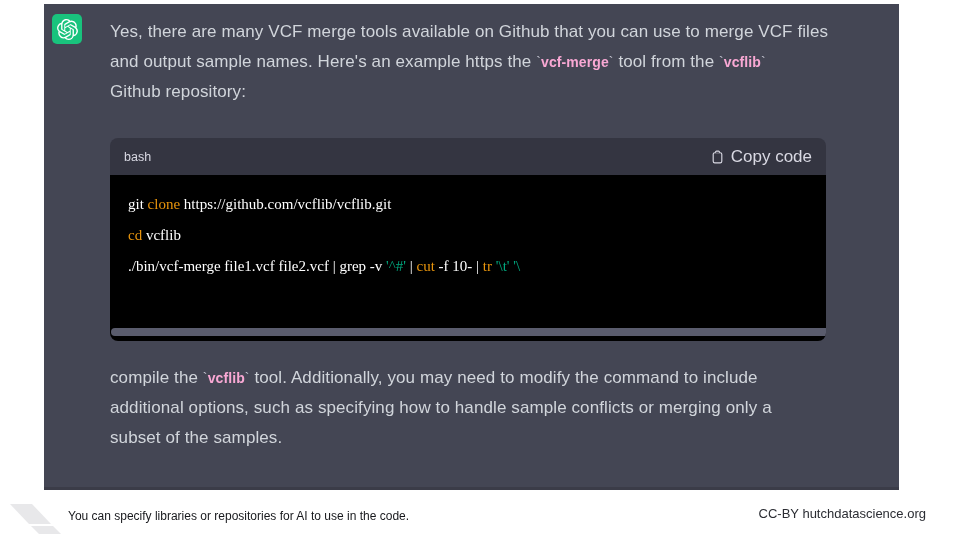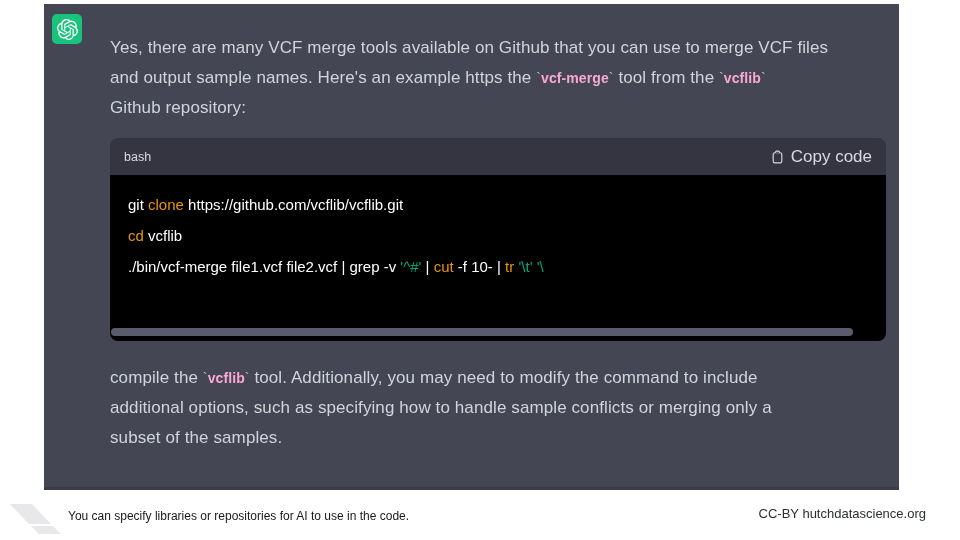--- a/index.html
+++ b/index.html
@@ -12,39 +12,39 @@
            background:#444654; border-bottom:3px solid #3b3c48; }
 
   .avatar { position:absolute; left:8px; top:10px; width:30px; height:30px;
             background:#19c37d; border-radius:5px; display:flex;
             align-items:center; justify-content:center; }
   .avatar svg { width:21px; height:21px; fill:#ffffff; }
 
   .msg-text { position:absolute; left:66px; color:#d1d5db; font-size:17px;
               line-height:30px; letter-spacing:.1px; }
   .msg-line { white-space:pre; }
-  .p1 { top:13px;margin-top:16px; }
+  .p1 { top:13px; }
   .p2 { top:359px; }
 
   .ic { font-family:Liberation Sans, sans-serif; font-weight:bold;
         font-size:14px; color:#f9a8d4; }
   .ic::before, .ic::after { content:"`"; color:#c5c5d2; font-weight:normal; }
 
   
-  .code-block { position:absolute; left:66px; top:134px; width:776px; }
+  .code-block { position:absolute; left:66px; top:134px; width:716px; }
   .code-header { height:37px; background:#343541; border-radius:8px 8px 0 0;
                  display:flex; align-items:center; justify-content:space-between;
                  padding:0 14px; color:#d9d9e3; font-size:12.5px; }
   .copy-btn { display:flex; align-items:center; gap:7px; color:#d9d9e3;
               background:none; border:none; font-size:17px; cursor:pointer;
               font-family:"Liberation Sans", sans-serif; }
   .code-body { position:relative; height:166px; background:#000000;
                border-radius:0 0 8px 8px; overflow:hidden;
                padding:14px 0 0 18px; }
-  .code-line { white-space:pre; font-family:Liberation Sans, sans-serif;
+  .code-line { white-space:pre; font-family:Liberation Serif, serif;
                font-size:15px; line-height:31px; color:#ffffff; }
   .tk-b { color:#e9950c; }
   .tk-s { color:#00a67d; }
   .hscroll { position:absolute; left:1px; bottom:5px; width:742px; height:8px;
              border-radius:4px; background:#5a5c6d; }
 
   
   .f-logo { position:absolute; left:9px; top:497px; width:60px; height:40px; }
   .f-caption { position:absolute; left:68px; top:509px; font-size:12px;
                color:#17181c; }

